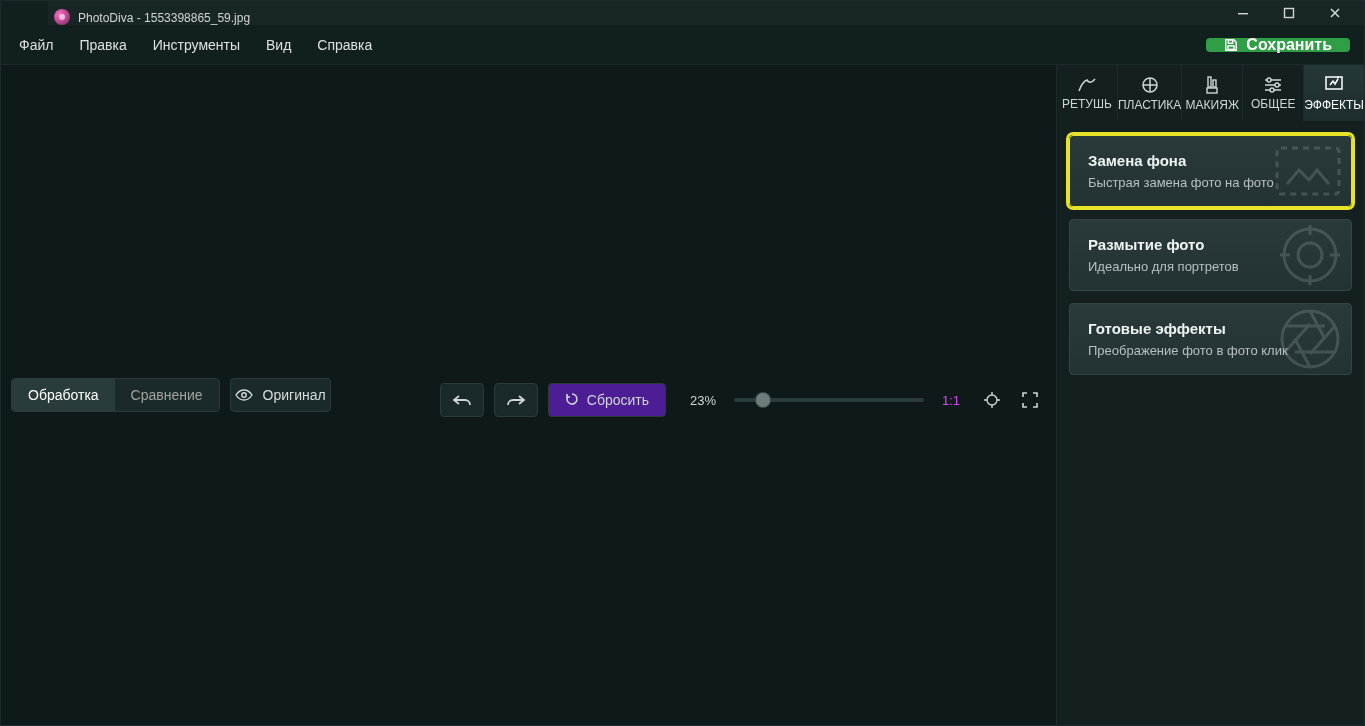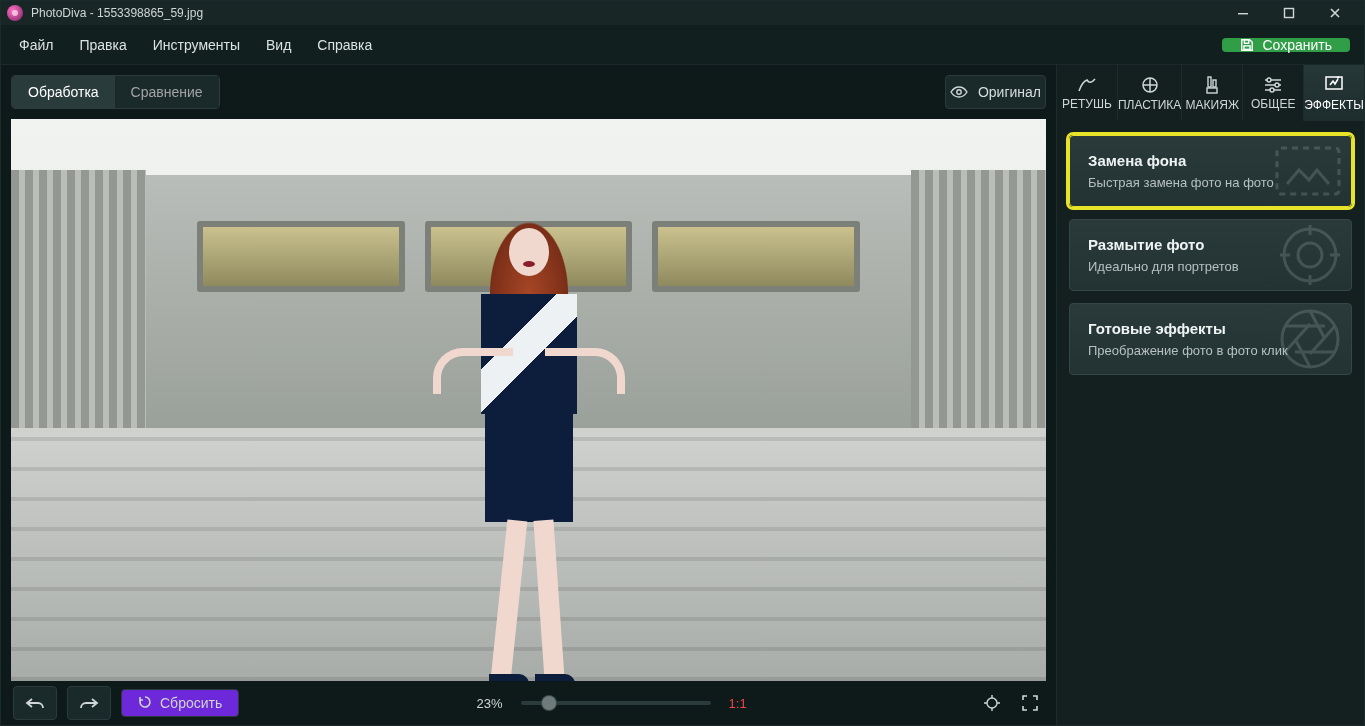--- a/index.html
+++ b/index.html
@@ -1,38 +1,38 @@
 <!DOCTYPE html>
 <html><head>
 <meta charset="utf-8">
 <style>
 * { margin: 0; padding: 0; box-sizing: border-box; font-family: "Segoe UI", Arial, sans-serif; }
 html, body { width: 1365px; height: 726px; overflow: hidden; background: #0f1a1a; color: #d0d6d6; }
 .window { width: 1365px; height: 726px; display: flex; flex-direction: column; background: #121f1f; border: 1px solid #1b2b2b; }
 
 
-.titlebar { height: 24px; background: #192626; display: flex; align-items: center; padding: 0 6px; font-size: 12px; color: #cfd6d6; user-select: none; }
+.titlebar { height: 24px; background: #192626; display: flex; align-items: flex-end; padding: 0 6px; font-size: 12px; color: #cfd6d6; user-select: none; margin-left: 47px; }
 .titlebar .app-icon { width: 16px; height: 16px; border-radius: 50%; background: radial-gradient(circle at 35% 35%, #ff71c1, #7a2063); margin-right: 8px; display:flex; align-items:center; justify-content:center; }
 .titlebar .app-icon svg{display:block}
 .titlebar .wbtns { margin-left: auto; display: flex; }
 .titlebar .wbtn { width: 46px; height: 24px; display: flex; align-items: center; justify-content: center; }
 .titlebar .wbtn svg { display: block; }
 
 
 .menubar { height: 40px; background: #121f1f; display: flex; align-items: center; padding: 0 6px; gap: 2px; border-bottom: 1px solid #1a2a2a;}
 .menubar .mitem { padding: 6px 12px; font-size: 14px; color: #dbe2e2; border-radius: 3px; }
 .menubar .spacer { flex: 1; }
-.save-btn { background: #2f9e46; color: #fff; height: 14px; padding: 0 18px; border-radius: 4px; display: flex; align-items: center; gap: 8px; font-size: 14px; font-weight: 400; margin-right:8px;}
+.save-btn { background: #2f9e46; color: #fff; height: 14px; padding: 0 18px; border-radius: 4px; display: flex; align-items: center; gap: 8px; font-size: 16px; font-weight: 700; margin-right:8px;}
 .save-btn svg { display:block; }
 
 
 .body { flex: 1; display: flex; min-height: 0; }
 
 
-.workspace { flex: 1; display: flex; flex-direction: column; padding: 10px 10px 0 10px; min-width: 0; background: #0e1919;}
+.workspace { flex: 1; display: flex; flex-direction: row; padding: 10px 10px 0 10px; min-width: 0; background: #0e1919; align-items: center;}
 .ws-top { display: flex; align-items: center; gap: 10px; margin-bottom: 10px; }
 .seg { display: flex; border: 1px solid #2a3b3b; border-radius: 4px; overflow: hidden; height: 34px; }
 .seg .seg-btn { padding: 0 16px; display: flex; align-items: center; font-size: 14px; color: #a3a3a3; background: #1a2a2a; }
 .seg .seg-btn.active { background: #2a3b3b; color: #fff; }
 .orig-btn { margin-left: auto; height: 34px; padding: 0 4px; border: 1px solid #2a3b3b; border-radius: 4px; background: #1a2a2a; color: #d6dddd; display: flex; align-items: center; gap: 10px; font-size: 14px; }
 .orig-btn svg{display:block}
 
 .canvas-wrap { flex: 1; min-height: 0; display: flex; align-items: stretch; justify-content: stretch; }
 .canvas { flex:1; background:#0a1212; position:relative; overflow:hidden; }
 .photo { position:absolute; inset:0; }
@@ -60,26 +60,26 @@
 .arm.r{right:0; border-left:none; border-radius:0 30px 0 0;}
 .skirt{position:absolute; left:-44px; top:214px; width:88px; height:110px; background:#0c1e3c;}
 .legL,.legR{position:absolute; top:322px; width:20px; height:160px; background:#f1d8cf;}
 .legL{left:-30px; transform:rotate(6deg);} .legR{left:10px; transform:rotate(-4deg);}
 .shoeL,.shoeR{position:absolute; top:476px; width:40px; height:20px; background:#0c1e3c; border-radius:0 10px 6px 0;}
 .shoeL{left:-40px;} .shoeR{left:6px;}
 
 .ws-bottom { height: 44px; display: flex; align-items: center; gap: 10px; padding: 0 2px; }
 .btn-icon { width: 44px; height: 34px; border: 1px solid #2a3b3b; background: #1a2a2a; border-radius: 4px; display: flex; align-items: center; justify-content: center; }
 .btn-icon svg{display:block}
-.btn-text { height: 28px; padding: 0 16px; border: 1px solid #2a3b3b; background: #6d28d9; border-radius: 4px; display: flex; align-items: center; gap: 8px; font-size: 14px; color:#cfd6d6;}
+.btn-text { height: 34px; padding: 0 16px; border: 1px solid #2a3b3b; background: #4c1d95; border-radius: 4px; display: flex; align-items: center; gap: 8px; font-size: 14px; color:#cfd6d6;}
 .zoom-line { flex:1; display:flex; align-items:center; gap:18px; justify-content:center;}
 .zoom-pct { font-size: 13px; color:#cfd6d6; min-width:40px; text-align:right;}
 .slider { position:relative; width:190px; height:4px; background:#2a3b3b; border-radius:2px;}
 .slider .knob{position:absolute; top:50%; left:15%; width:14px; height:14px; background:#6f7b7b; border-radius:50%; transform:translate(-50%,-50%); box-shadow:0 0 0 1px #3a4b4b;}
-.zoom-static{font-size:13px; color:#ef4444; min-width:26px;}
+.zoom-static{font-size:13px; color:#d946ef; min-width:26px;}
 .right-icons{display:flex; gap:10px;}
 
 
 .sidepanel { width: 308px; display: flex; flex-direction: column; background:#14201f; border-left:1px solid #1c2c2c;}
 .tabs { display: flex; height: 56px;}
 .tab { flex:1; display:flex; flex-direction:column; align-items:center; justify-content:center; gap:3px; font-size:12px; color:#cfd6d6; border-left:1px solid #1c2c2c;}
 .tab:first-child{border-left:none;}
 .tab.active { background: linear-gradient(#273838,#1d2c2c); color:#fff;gap:6px; }
 .tab svg{display:block}
 .panel-body{flex:1; padding:14px 12px; display:flex; flex-direction:column; gap:12px;}

